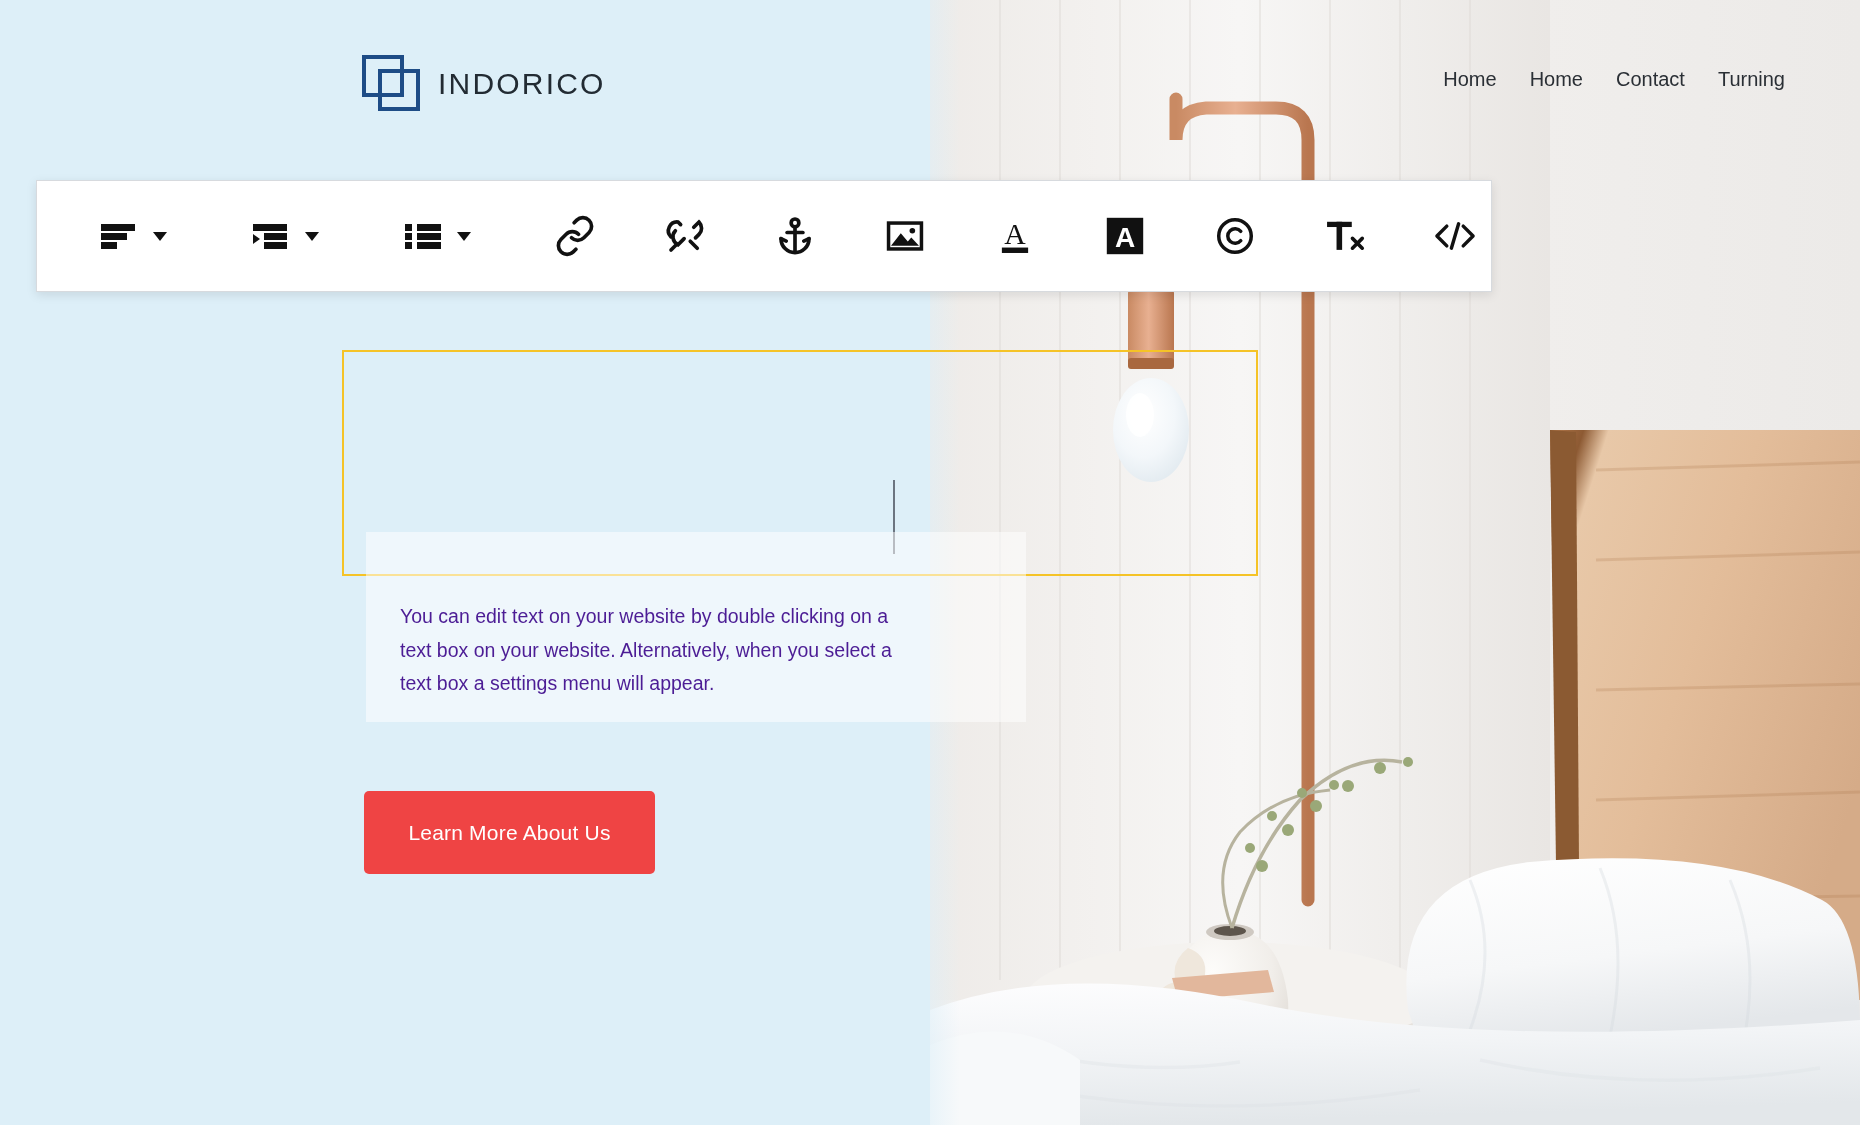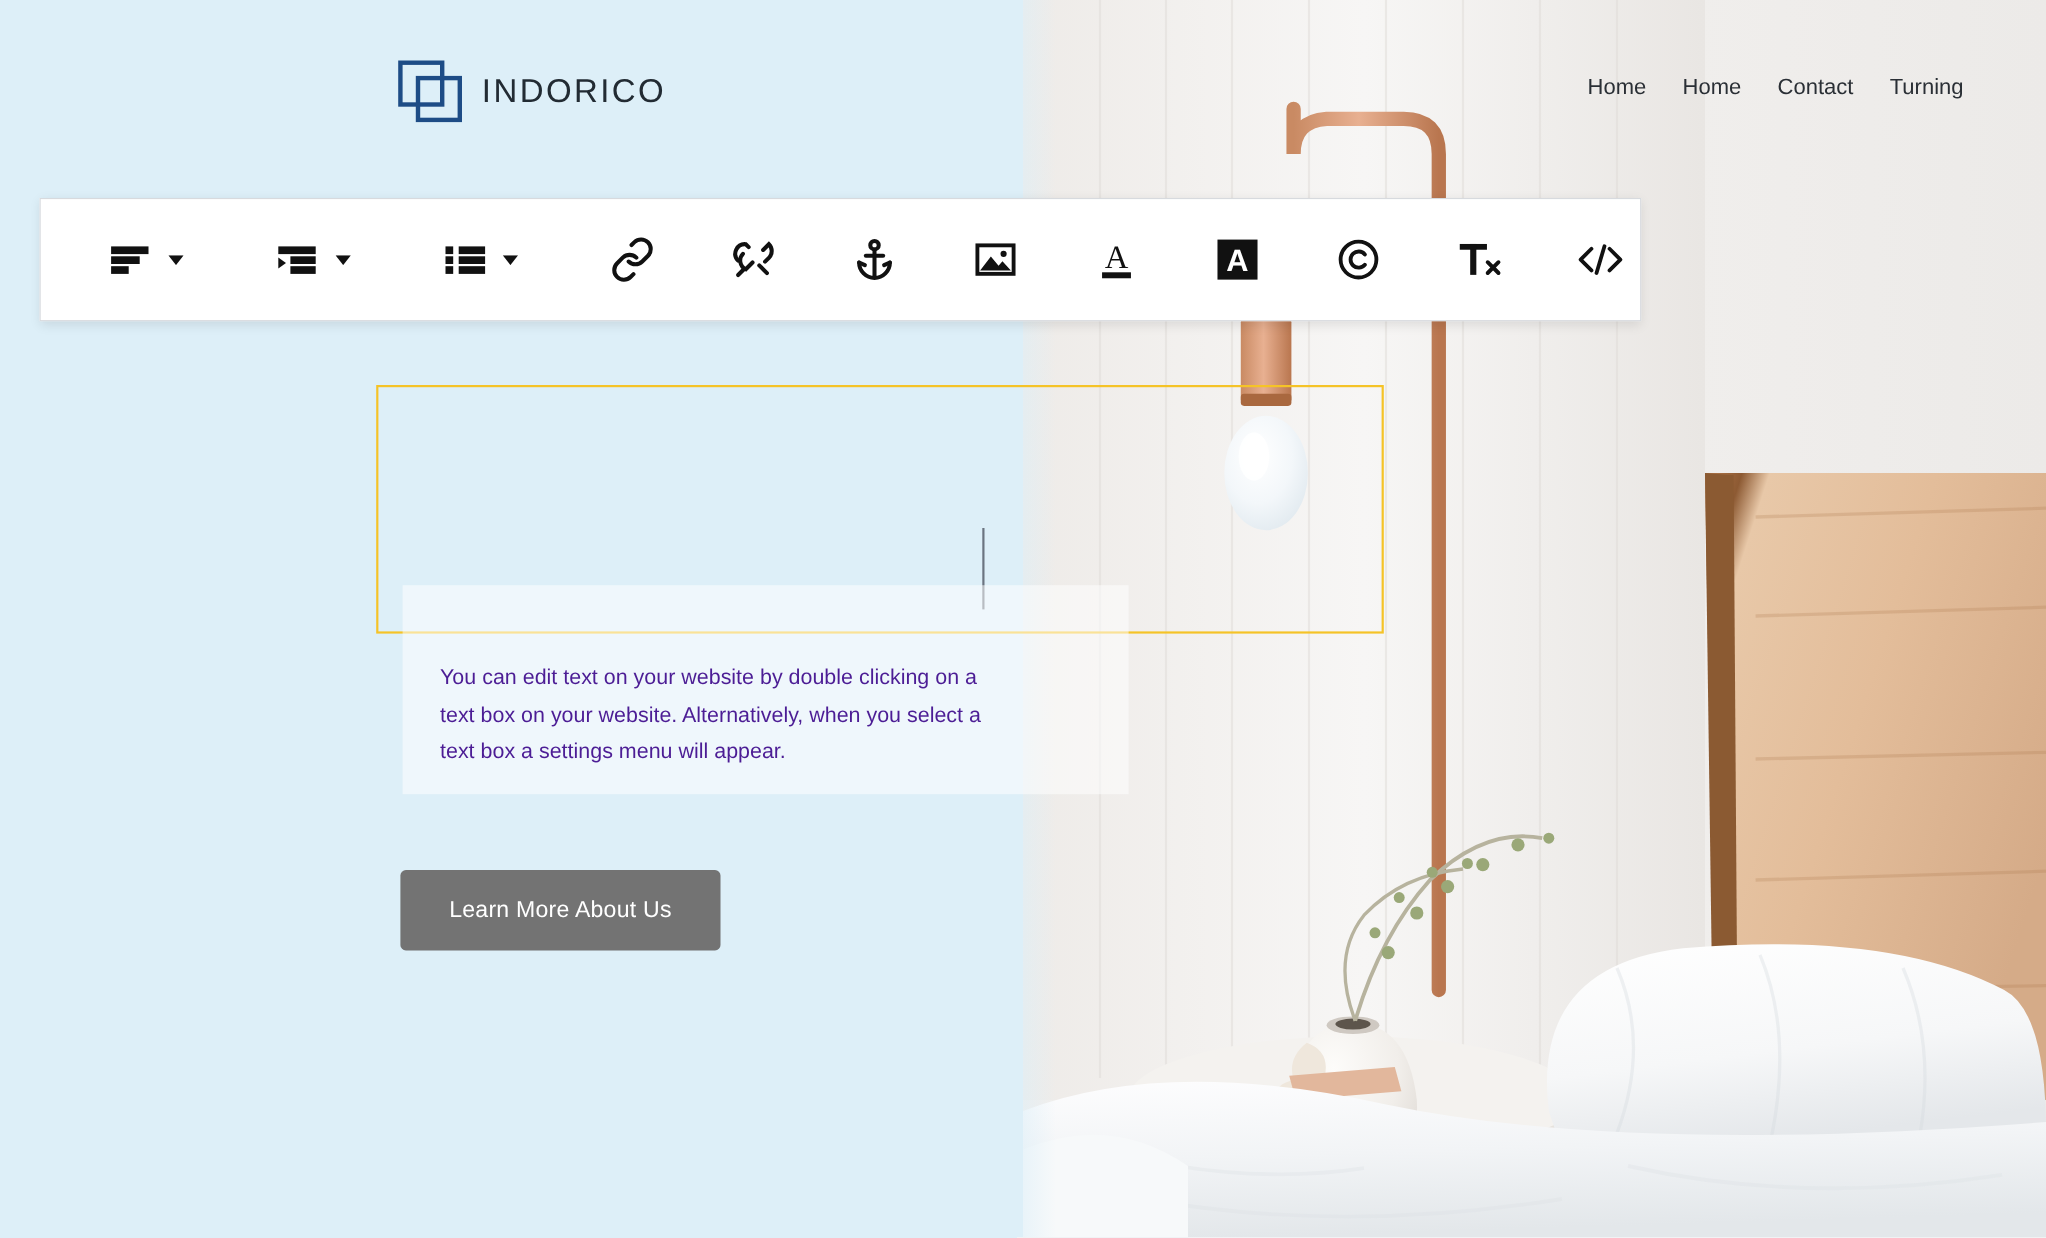--- a/index.html
+++ b/index.html
@@ -156,22 +156,22 @@
     width: 510px;
     font-size: 19.5px;
     line-height: 1.72;
     color: #4c1d95;
     pointer-events: auto;
   }
 
   .cta-button {
     position: absolute;
     left: 364px; top: 791px;
-    width: 291px; height: 73px;
-    background: #737373;
+    width: 291px; height: 83px;
+    background: #ef4444;
     color: #ffffff;
     border: none;
     border-radius: 5px;
     font-size: 21px;
     font-family: "Liberation Sans", sans-serif;
     cursor: pointer;
     pointer-events: auto;
     letter-spacing: 0.2px;
   }
 </style>

